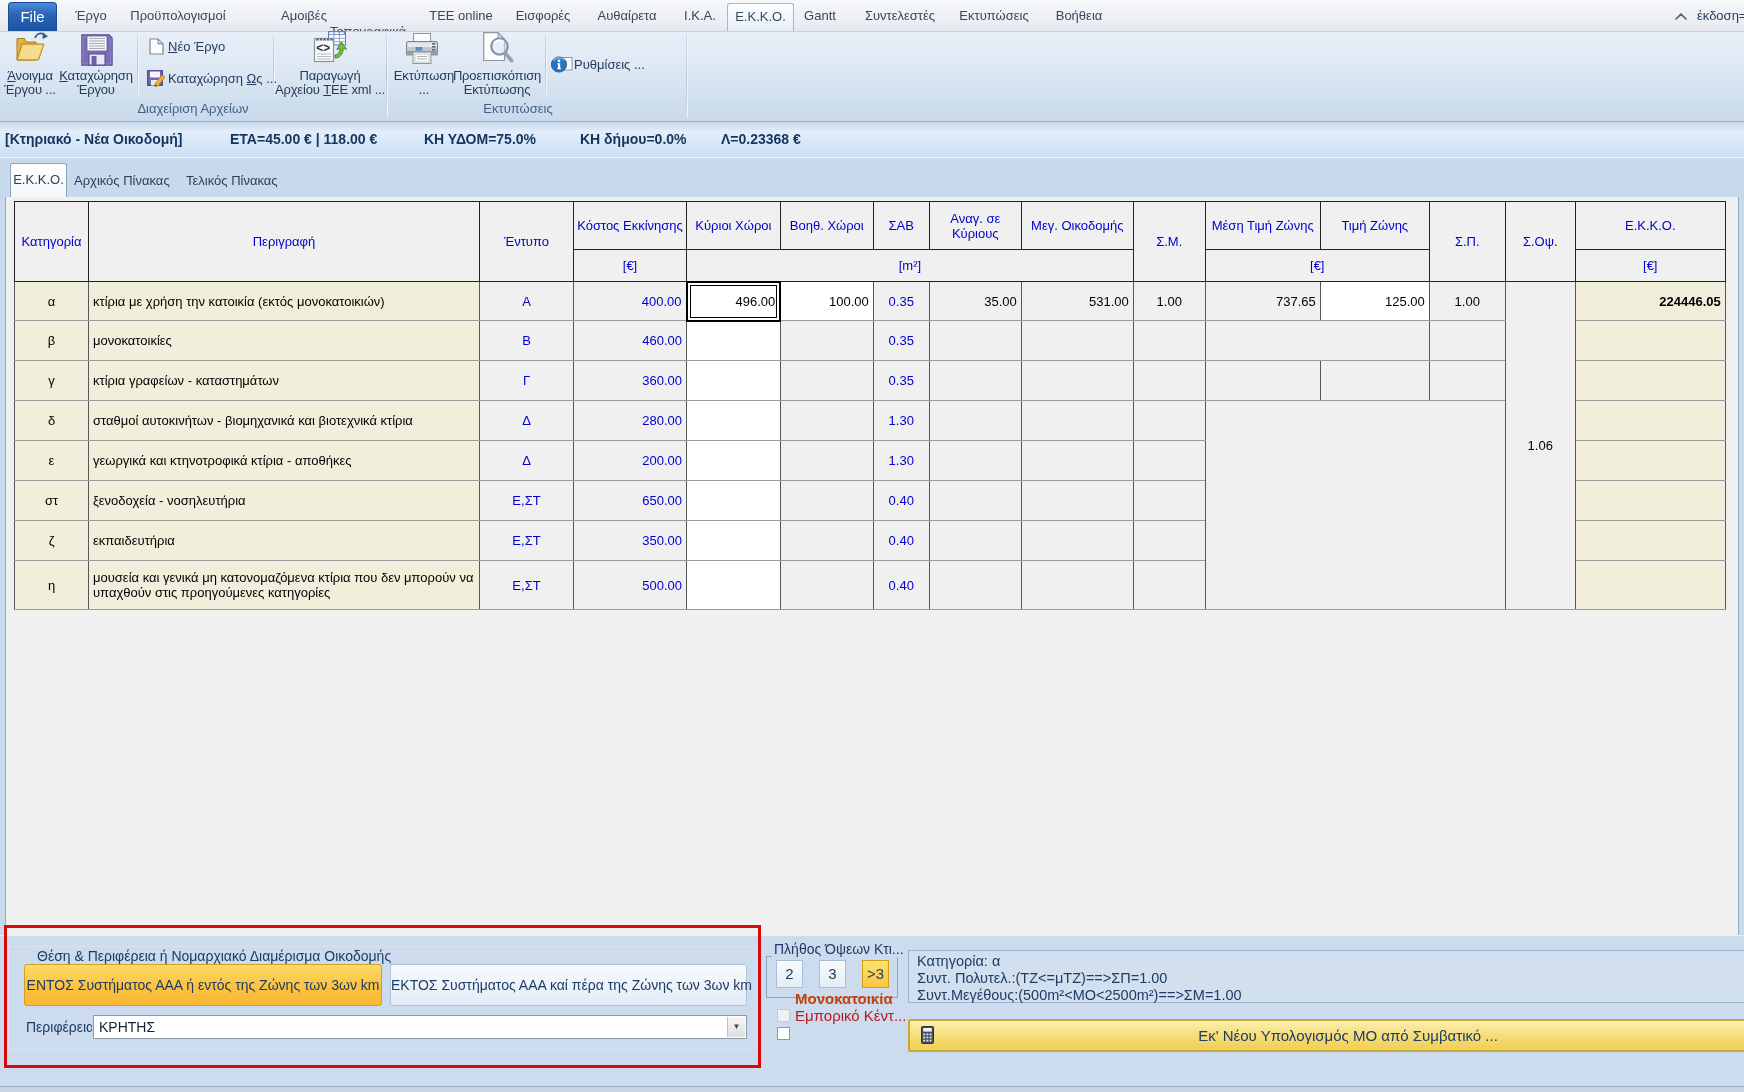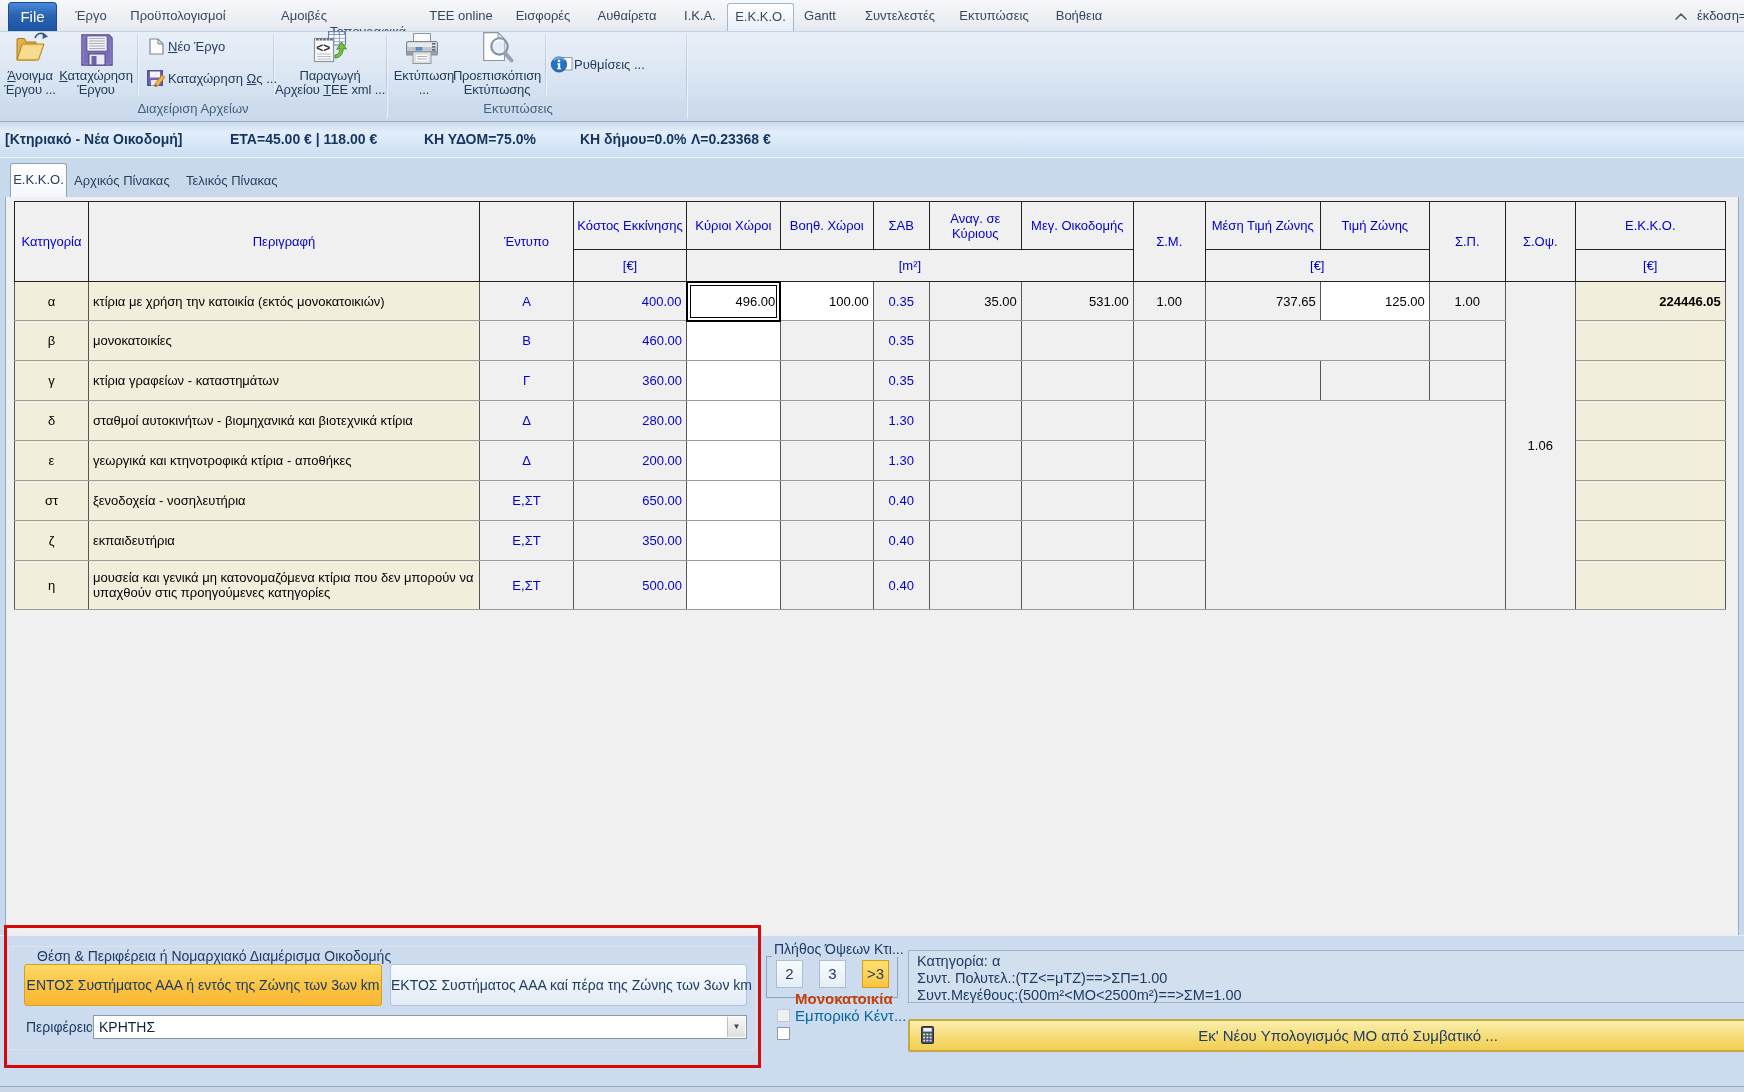--- a/index.html
+++ b/index.html
@@ -187,21 +187,21 @@
 <path d="M6.3 7.3 L9.2 7.3 L9.2 12 L10 12 L10 13.2 L6.2 13.2 L6.2 12 L7 12 L7 8.5 L6.3 8.5 Z" fill="#fff"></path>
 </svg></div>
 <div class="abs smlbl" style="left:574px;top:57px;">Ρυθμίσεις ...</div>
 <div class="abs" id="ribline"></div>
 
 <div class="abs" id="statusstrip"></div>
 <div class="abs stxt" style="left:5px;">[Κτηριακό - Νέα Οικοδομή]</div>
 <div class="abs stxt" style="left:230px;">ΕΤΑ=45.00 € | 118.00 €</div>
 <div class="abs stxt" style="left:424px;">ΚΗ ΥΔΟΜ=75.0%</div>
 <div class="abs stxt" style="left:580px;">ΚΗ δήμου=0.0%</div>
-<div class="abs stxt" style="left:691px;">Λ=0.23368 €</div>
+<div class="abs stxt" style="left:721px;">Λ=0.23368 €</div>
 
 <div class="abs" id="tabstrip"></div>
 <div class="abs" id="itab0">Ε.Κ.Κ.Ο.</div>
 <div class="abs itab" style="left:74px;">Αρχικός Πίνακας</div>
 <div class="abs itab" style="left:186px;">Τελικός Πίνακας</div>
 
 <div class="abs" id="page"></div>
 <table id="grid">
 <colgroup>
       <col style="width:74px">
@@ -371,21 +371,21 @@
 <div class="abs" id="combo">
     <span style="position:absolute;left:5px;top:3px;font-size:14px;color:#12233c;">ΚΡΗΤΗΣ</span>
     <span id="comboarr">▼</span>
   </div>
 <div class="abs" id="fo_box"></div>
 <div class="abs navy" style="left:772px;top:941px;font-size:14px;background:#ccdbed;padding:0 2px;">Πλήθος Όψεων Κτι...</div>
 <div class="abs fbtn" style="left:776px;">2</div>
 <div class="abs fbtn" style="left:819px;">3</div>
 <div class="abs fbtn" id="fbtn3" style="left:862px;">&gt;3</div>
 <div class="abs cb" style="left:777px;top:1009px;background:#eef0f2;border:1px solid #c3c9cf;"></div>
-<div class="abs" style="left:795px;top:1007px;font-size:15px;color:#0369a1;">Εμπορικό Κέντ...</div>
+<div class="abs" style="left:795px;top:1007px;font-size:15px;color:#b91c1c;">Εμπορικό Κέντ...</div>
 <div class="abs cb" style="left:777px;top:1027px;background:#fff;border:1px solid #8a99a8;"></div>
 <div class="abs" style="left:795px;top:990px;font-size:15px;color:#c2410c;font-weight:bold;">Μονοκατοικία</div>
 <div class="abs" id="infobox">
 <span class="infotxt" style="top:2px;">Κατηγορία: α</span>
 <span class="infotxt" style="top:19px;">Συντ. Πολυτελ.:(TZ&lt;=μTZ)==&gt;ΣΠ=1.00</span>
 <span class="infotxt" style="top:36px;">Συντ.Μεγέθους:(500m²&lt;ΜΟ&lt;2500m²)==&gt;ΣΜ=1.00</span>
 </div>
 <div class="abs" id="ybtn">Εκ' Νέου Υπολογισμός ΜΟ από Συμβατικό ...</div>
 <div class="abs" id="ico_calc" style="left:921px;top:1026px;"><svg width="13" height="18" viewBox="0 0 13 18">
 <rect x="0.5" y="0.5" width="12" height="17" rx="1" fill="#434d5b" stroke="#2a313c"></rect>

